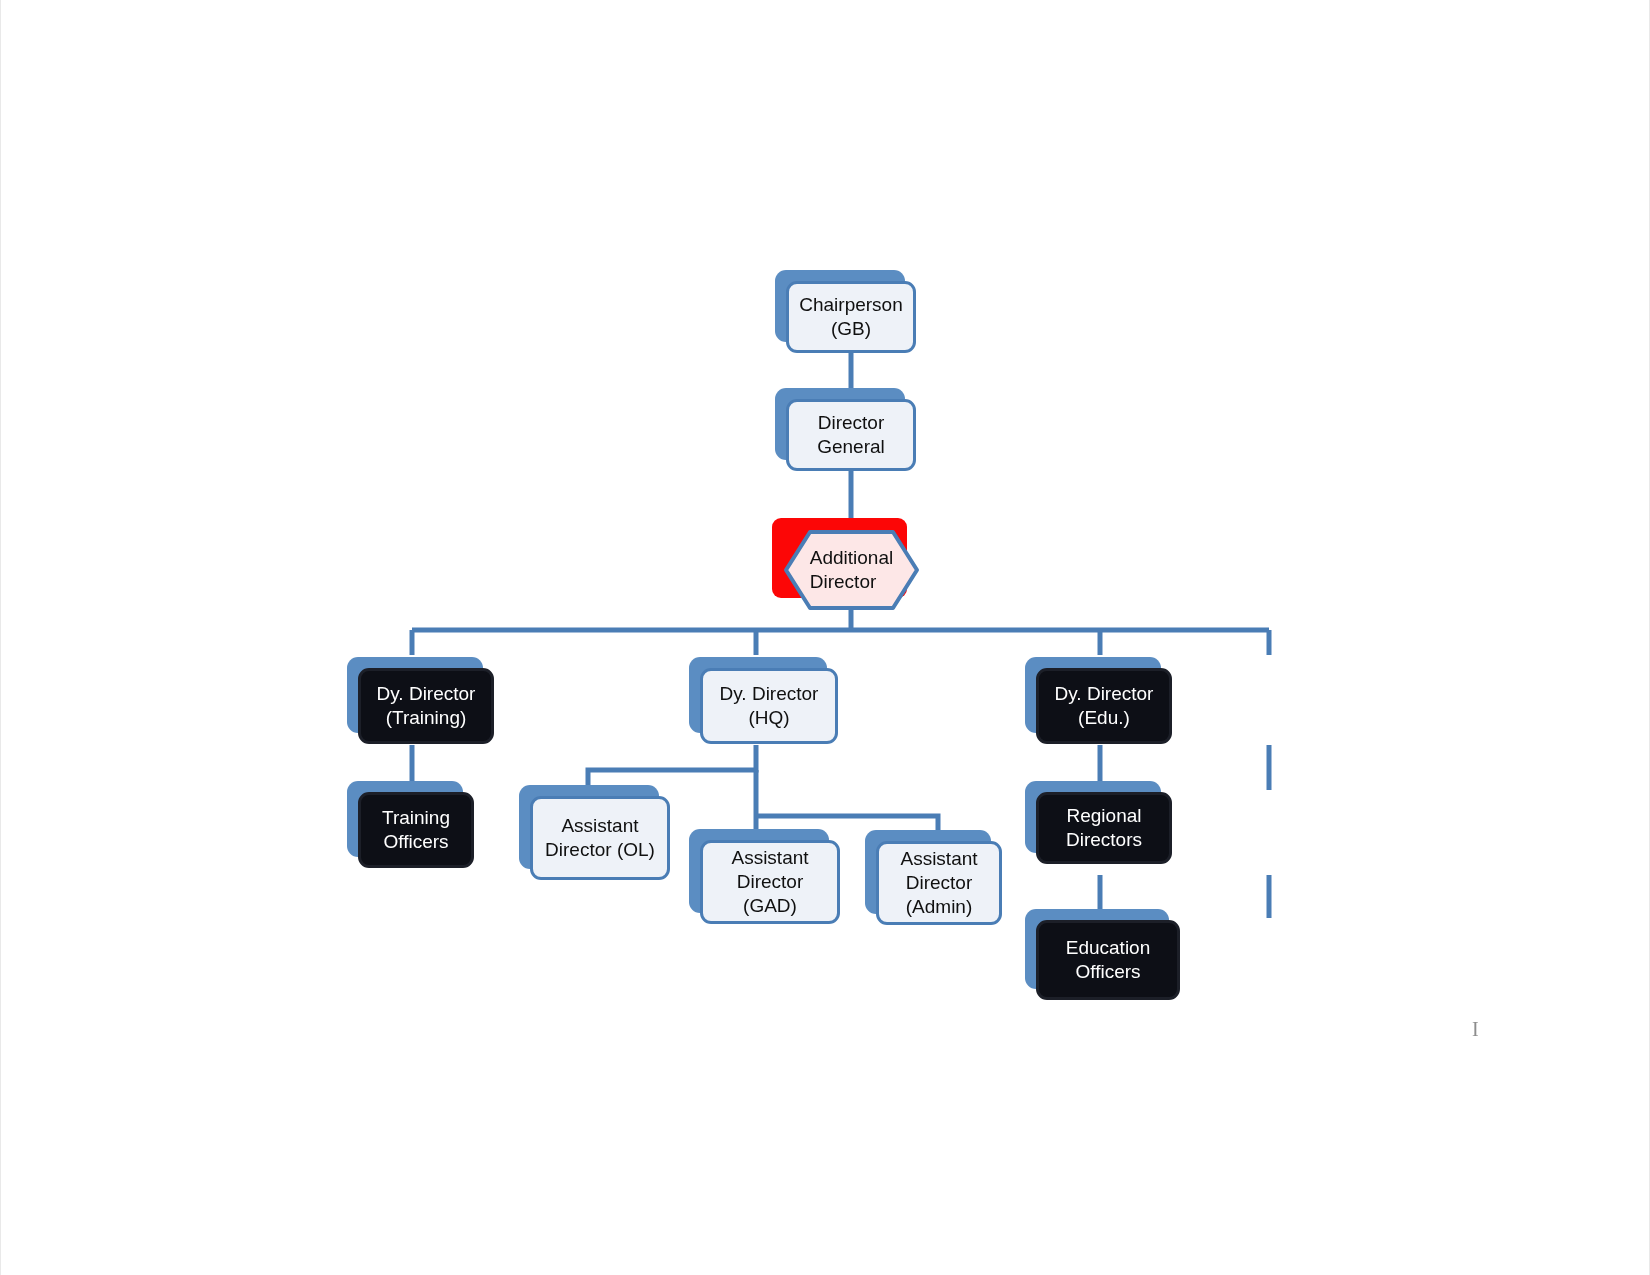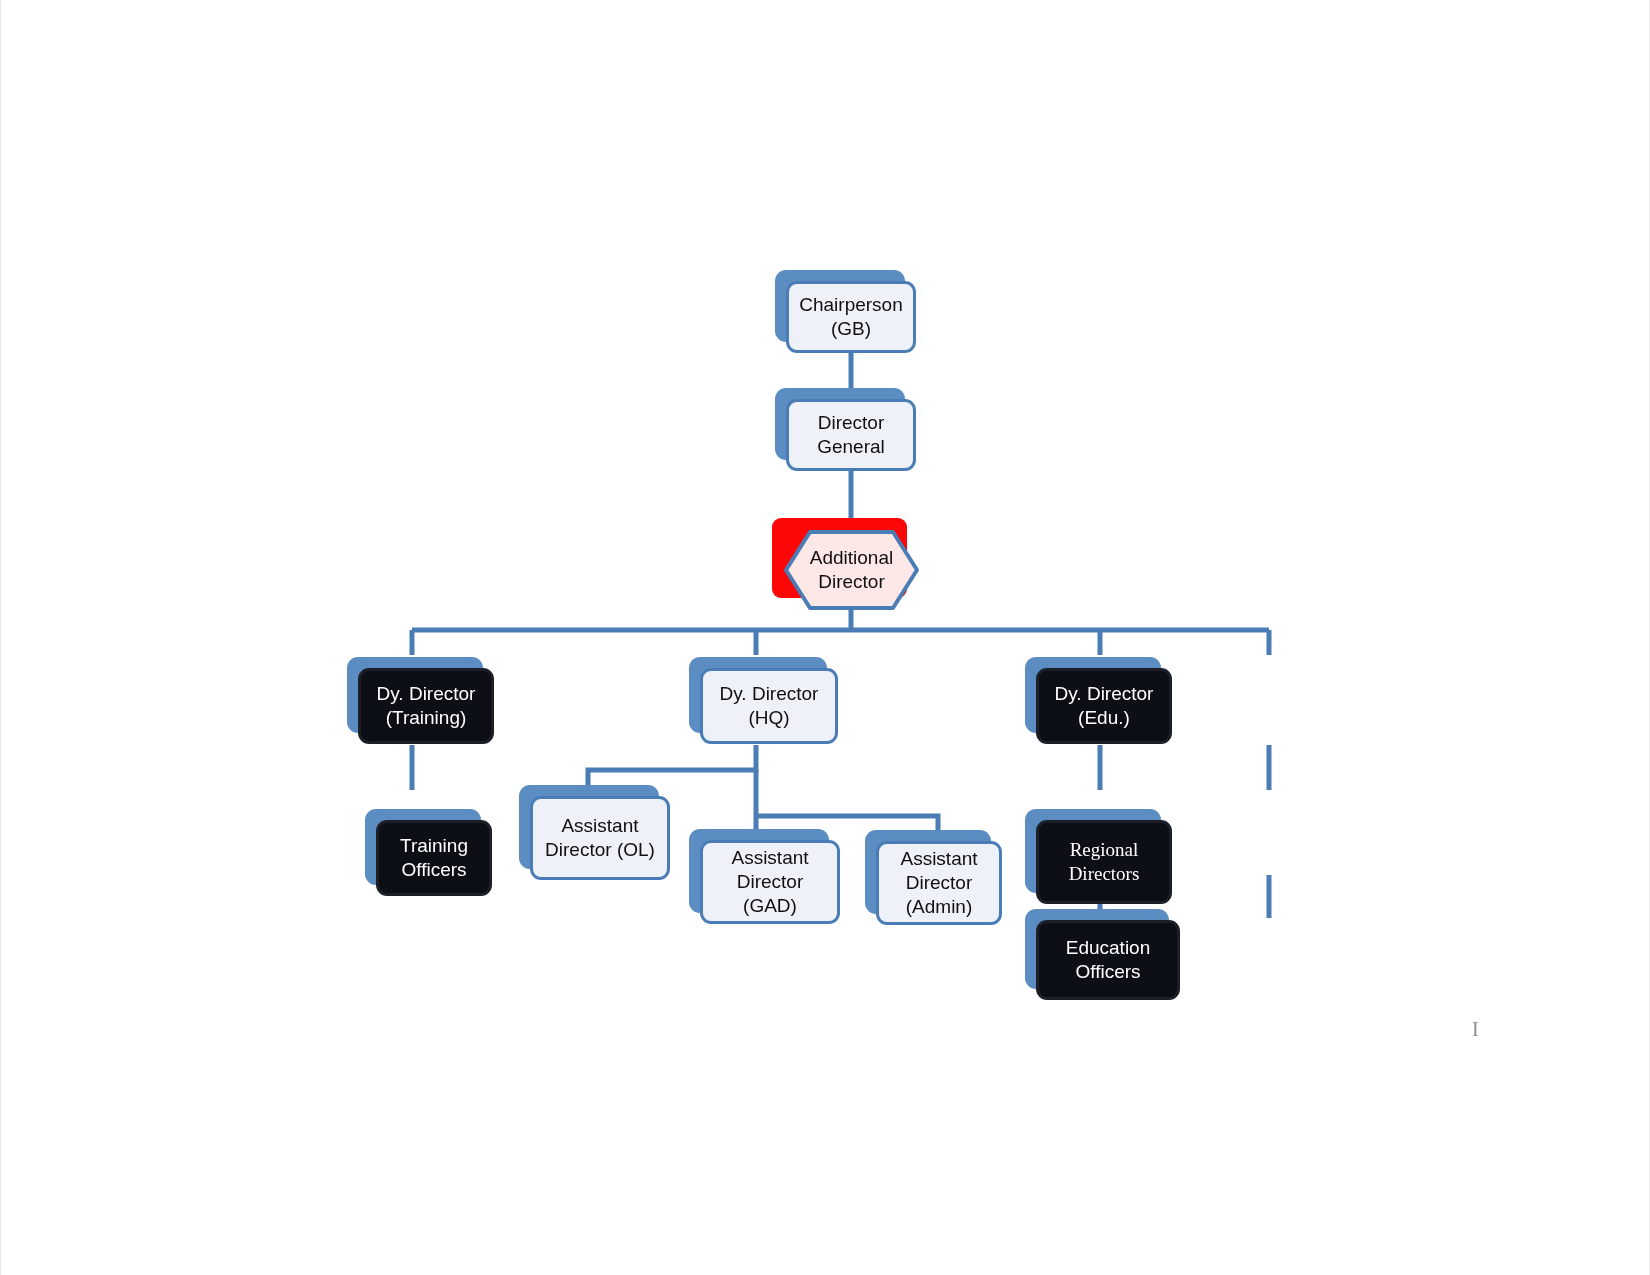--- a/index.html
+++ b/index.html
@@ -119,21 +119,21 @@
     overflow: visible;
   }
   .hexnode .hexlabel {
     position: absolute;
     left: 0; top: 0;
     width: 100%;
     height: 100%;
     display: flex;
     align-items: center;
     justify-content: center;
-    text-align: center;
+    text-align: left;
     z-index: 3;
     color: #101010;
     font-size: 19px;
     line-height: 1.26;
     white-space: pre-line;
   }
 
   
   .caret-glyph {
     position: absolute;
@@ -212,21 +212,21 @@
   </div>
 
   <div class="node dark" style="left:358px; top:668px; width:136px; height:76px;">
     <div class="plate"></div>
     <div class="body">
       <span class="label">Dy. Director
 (Training)</span>
     </div>
   </div>
 
-  <div class="node dark" style="left:376px; top:792px; width:116px; height:76px;margin-top:28px;">
+  <div class="node dark" style="left:358px; top:792px; width:116px; height:76px;">
     <div class="plate"></div>
     <div class="body">
       <span class="label">Training
 Officers</span>
     </div>
   </div>
 
   <div class="node light" style="left:700px; top:668px; width:138px; height:76px;">
     <div class="plate"></div>
     <div class="body">
@@ -261,21 +261,21 @@
   </div>
 
   <div class="node dark" style="left:1036px; top:668px; width:136px; height:76px;">
     <div class="plate"></div>
     <div class="body">
       <span class="label">Dy. Director
 (Edu.)</span>
     </div>
   </div>
 
-  <div class="node dark" style="left:1036px; top:820px; width:136px; height:84px;font-family:Liberation Serif, serif;">
+  <div class="node dark" style="left:1036px; top:792px; width:136px; height:72px;">
     <div class="plate"></div>
     <div class="body">
       <span class="label">Regional
 Directors</span>
     </div>
   </div>
 
   <div class="node dark" style="left:1036px; top:920px; width:144px; height:80px;">
     <div class="plate"></div>
     <div class="body">

